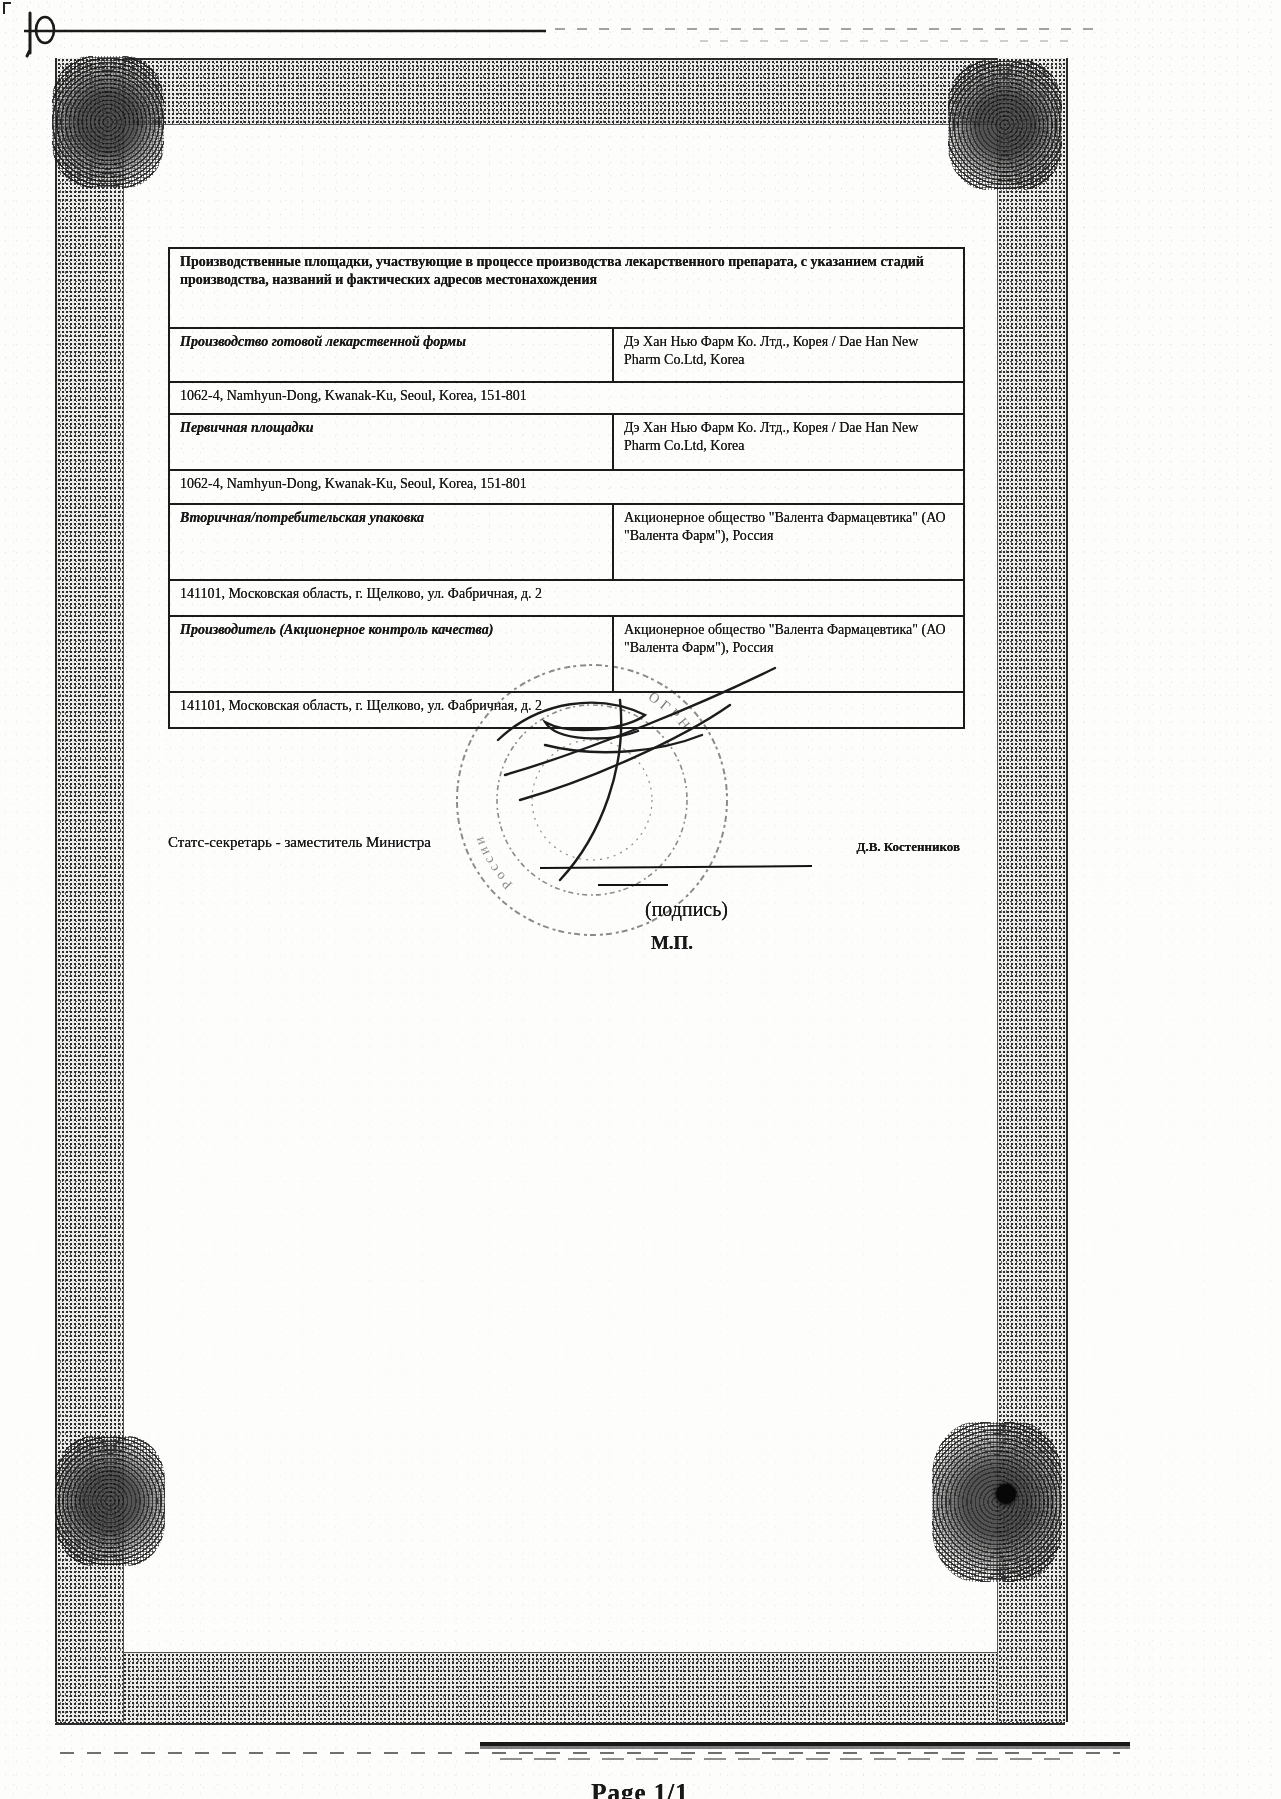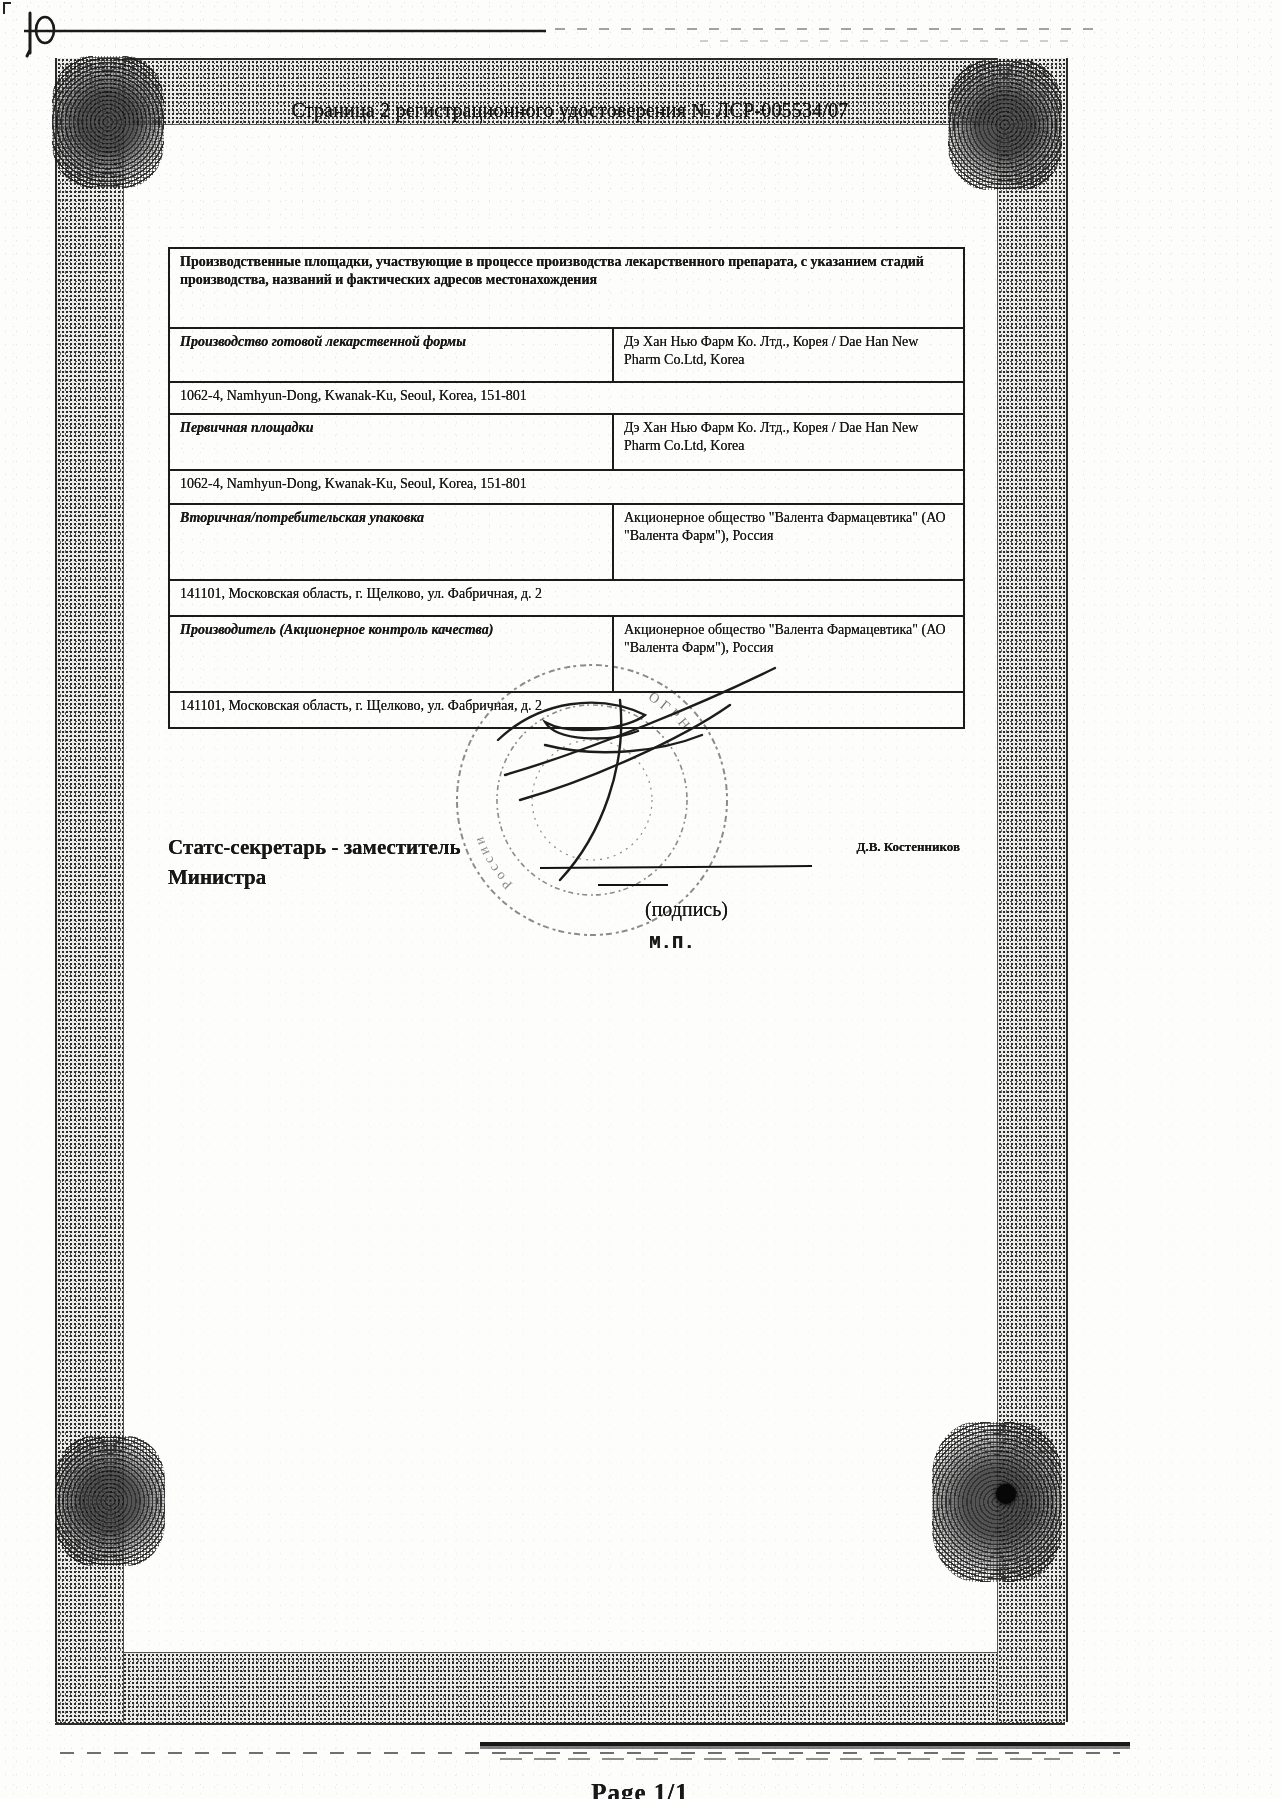--- a/index.html
+++ b/index.html
@@ -81,35 +81,35 @@
   tr.r-hdr td{height:72px;}
   tr.r-pair-a td{height:46px;}
   tr.r-addr-a td{height:24px;}
   tr.r-pair-b td{height:48px;}
   tr.r-addr-b td{height:26px;}
   tr.r-pair-c td{height:68px;}
   tr.r-addr-c td{height:28px;}
   
   .sig-title{
     position:absolute;left:168px;top:832px;width:330px;z-index:14;
-    font-size:21px;font-weight:bold;line-height:1.45;text-shadow:0 0 .5px #111;
+    font-size:15px;font-weight:normal;line-height:1.45;text-shadow:0 0 .5px #111;
   }
   .sig-name{
     position:absolute;left:780px;top:839px;width:180px;z-index:14;
     text-align:right;font-size:13px;font-weight:bold;text-shadow:0 0 .5px #111;
   }
   .sig-line1{position:absolute;left:540px;top:866px;width:272px;height:2px;background:#121212;transform:rotate(-.4deg);z-index:13;}
   .sig-line2{position:absolute;left:598px;top:884px;width:70px;height:2px;background:#121212;z-index:13;}
   .sig-caption{
     position:absolute;left:628px;top:898px;width:100px;z-index:14;
     text-align:right;font-size:20px;text-shadow:0 0 .4px #111;
   }
   .seal-caption{
     position:absolute;left:622px;top:932px;width:100px;z-index:14;
-    text-align:center;font-size:19px;font-weight:bold;text-shadow:0 0 .4px #111;font-family:Liberation Mono, monospace;
+    text-align:center;font-size:19px;font-weight:bold;text-shadow:0 0 .4px #111;
   }
   .stamp-svg{position:absolute;left:440px;top:645px;z-index:11;}
   
   .streak-a{position:absolute;left:480px;top:1742px;width:650px;height:4px;background:#181818;z-index:8;
     box-shadow:0 3px 0 rgba(20,20,20,.55);}
   .streak-b{position:absolute;left:60px;top:1752px;width:1060px;height:2px;z-index:8;
     background:repeating-linear-gradient(90deg,#333 0 14px,transparent 14px 27px);opacity:.7;}
   .streak-c{position:absolute;left:500px;top:1758px;width:560px;height:2px;z-index:8;
     background:repeating-linear-gradient(90deg,#444 0 22px,transparent 22px 34px);opacity:.6;}
   .page-footer{
@@ -136,21 +136,20 @@
   <div class="edge edge-top"></div>
   <div class="edge edge-bottom"></div>
   <div class="edge edge-left"></div>
   <div class="edge edge-right"></div>
   <div class="rosette rosette-tl"></div>
   <div class="rosette rosette-tr"></div>
   <div class="rosette rosette-bl"></div>
   <div class="rosette rosette-br"></div>
   <div class="ink-dot"></div>
 
-  <div class="doc-title">Страница 2 регистрационного удостоверения № ЛСР-005534/07</div>
 
   <table class="prod">
     <colgroup>
         <col style="width:444px">
         <col style="width:351px">
       </colgroup>
     <tbody>
         <tr class="r-hdr">
       <td class="hdr" colspan="2">Производственные площадки, участвующие в процессе производства лекарственного препарата, с указанием стадий производства, названий и фактических адресов местонахождения</td>
     </tr>

